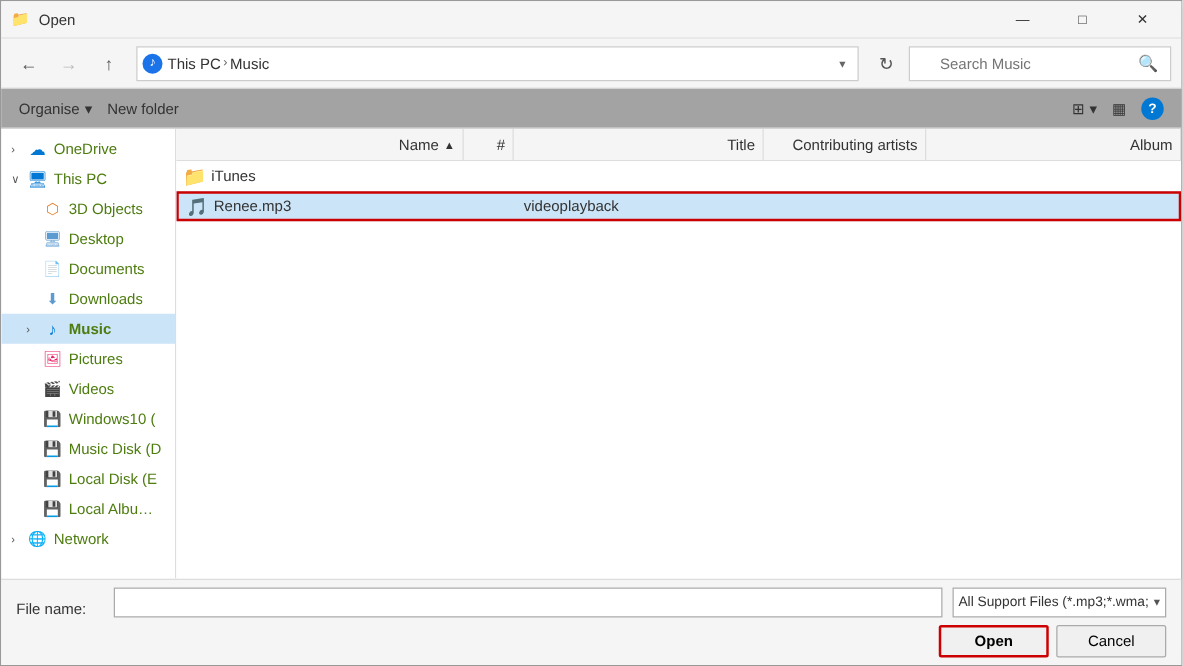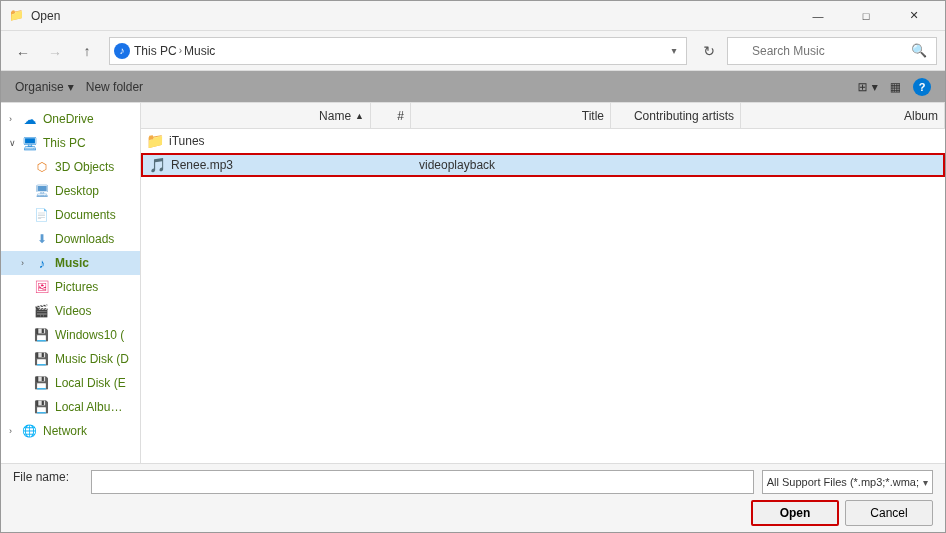--- a/index.html
+++ b/index.html
@@ -298,21 +298,21 @@
     .bottom-bar {
       border-top: 1px solid #ddd;
       background: #f5f5f5;
       padding: 6px 12px;
       display: flex;
       flex-direction: column;
       gap: 6px;
     }
     .filename-row {
       display: flex;
-      align-items: flex-start;
+      align-items: flex-end;
       gap: 8px;
     }
     .filename-label {
       font-size: 12px;
       color: #333;
       width: 70px;
     }
     .filename-input {
       flex: 1;
       height: 24px;

